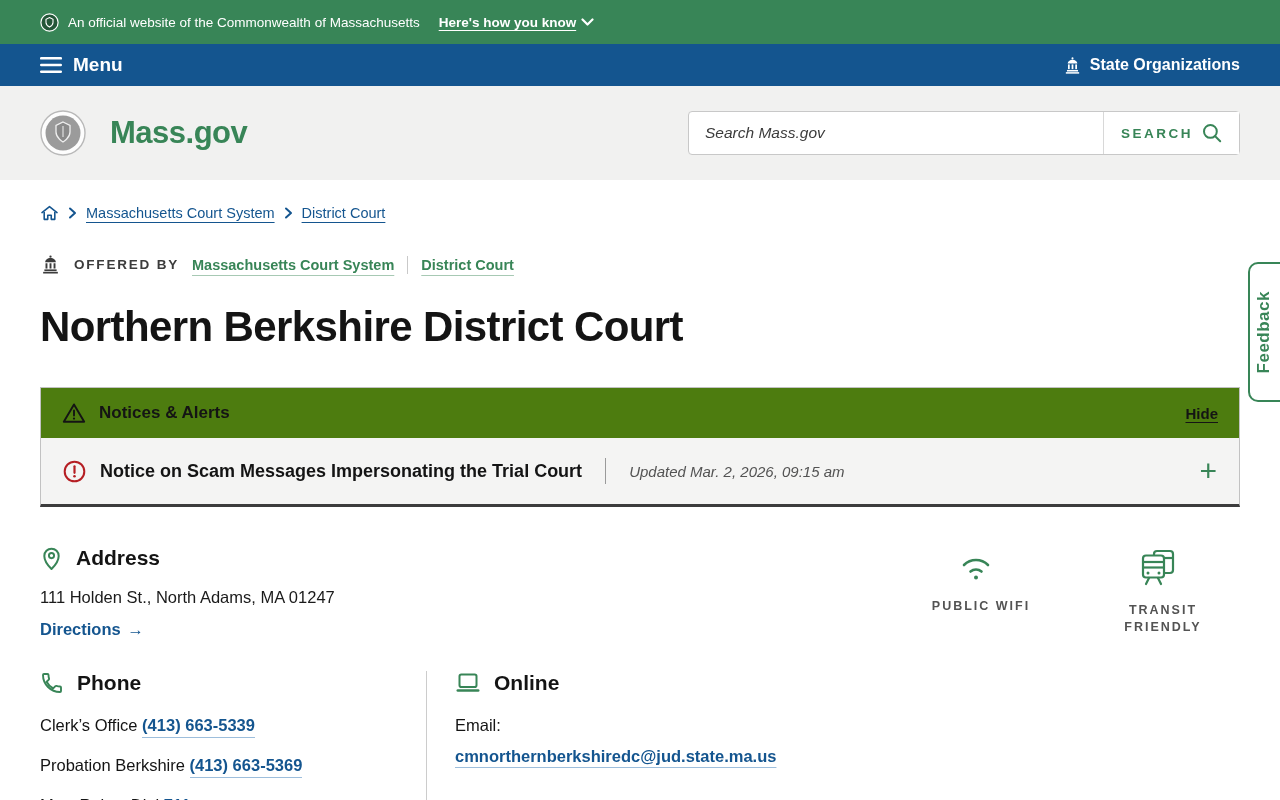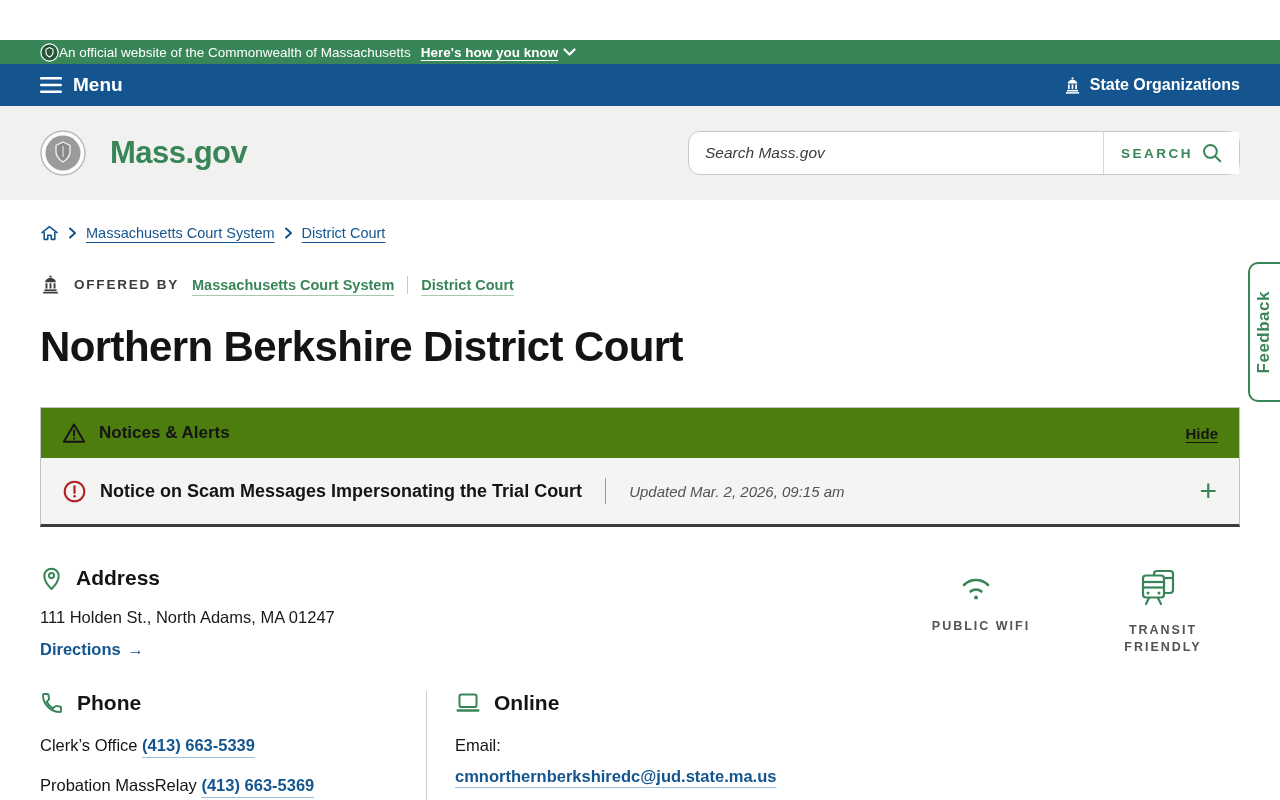--- a/index.html
+++ b/index.html
@@ -6,23 +6,23 @@
   html, body { margin: 0; padding: 0; }
   body {
     width: 1280px; height: 800px; overflow: hidden;
     font-family: "Liberation Sans", "DejaVu Sans", sans-serif;
     color: #141414; background: #fff;
   }
   a { cursor: pointer; }
 
   
   .gov-banner {
-    background: #388557; height: 24px;
-    display: flex; align-items: center; 
-    padding: 0 40px; color: #fff; font-size: 13.5px; margin-top: 40px;
+    background: #388557; height: 44px;
+    display: flex; align-items: center; gap: 9px;
+    padding: 0 40px; color: #fff; font-size: 13.5px;
   }
   .gov-banner .how-know {
     margin-left: 10px; font-weight: 700; color: #fff;
     text-decoration: underline; text-underline-offset: 3px;
     display: flex; align-items: center; gap: 5px;
   }
 
   
   .main-nav {
     background: #14558F; height: 42px;
@@ -35,21 +35,21 @@
   
   .site-header {
     background: #f1f1f0; height: 94px;
     display: flex; align-items: center; justify-content: space-between;
     padding: 0 40px;
   }
   .logo { display: flex; align-items: center; gap: 24px; cursor: pointer; }
   .logo-text { color: #388557; font-size: 31px; font-weight: 700; letter-spacing: -0.5px; }
   .search-bar {
     display: flex; align-items: stretch; width: 552px; height: 44px;
-    background: #fff; border: 1px solid #c8c8c8; border-radius: 12px;
+    background: #fff; border: 1px solid #c8c8c8; border-radius: 4px;
   }
   .search-input {
     flex: 1; border: none; outline: none; background: transparent;
     font-family: "Liberation Sans", sans-serif;
     font-style: italic; font-size: 15.5px; color: #3c3c3c; padding: 0 16px;
   }
   .search-input::placeholder { color: #3c3c3c; opacity: 1; }
   .search-btn {
     display: flex; align-items: center; gap: 9px; padding: 0 17px;
     background: #fff; border: none; border-left: 1px solid #d8d8d8;
@@ -338,21 +338,21 @@
             <path d="M6.62 10.79a15.05 15.05 0 0 0 6.59 6.59l2.2-2.2a1 1 0 0 1 1.01-.24c1.12.37 2.33.57 3.58.57a1 1 0 0 1 1 1V20a1 1 0 0 1-1 1A17 17 0 0 1 3 4a1 1 0 0 1 1-1h3.5a1 1 0 0 1 1 1c0 1.25.2 2.46.57 3.58a1 1 0 0 1-.25 1.01z" fill="none" stroke="#388557" stroke-width="1.9" stroke-linejoin="round"></path>
           </svg>
         </span>
         <h2 class="section-title">Phone</h2>
       </div>
       <div class="contact-line">
         <span>Clerk’s Office</span>
         <a class="tel-link">(413) 663-5339</a>
       </div>
       <div class="contact-line">
-        <span>Probation MassRelay</span>
+        <span>Probation Berkshire</span>
         <a class="tel-link">(413) 663-5369</a>
       </div>
       <div class="contact-line">
         <span>MassRelay: Dial</span>
         <a class="tel-link">711</a>
       </div>
     </div>
     <div class="col-online">
       <div class="section-head">
         <span>

